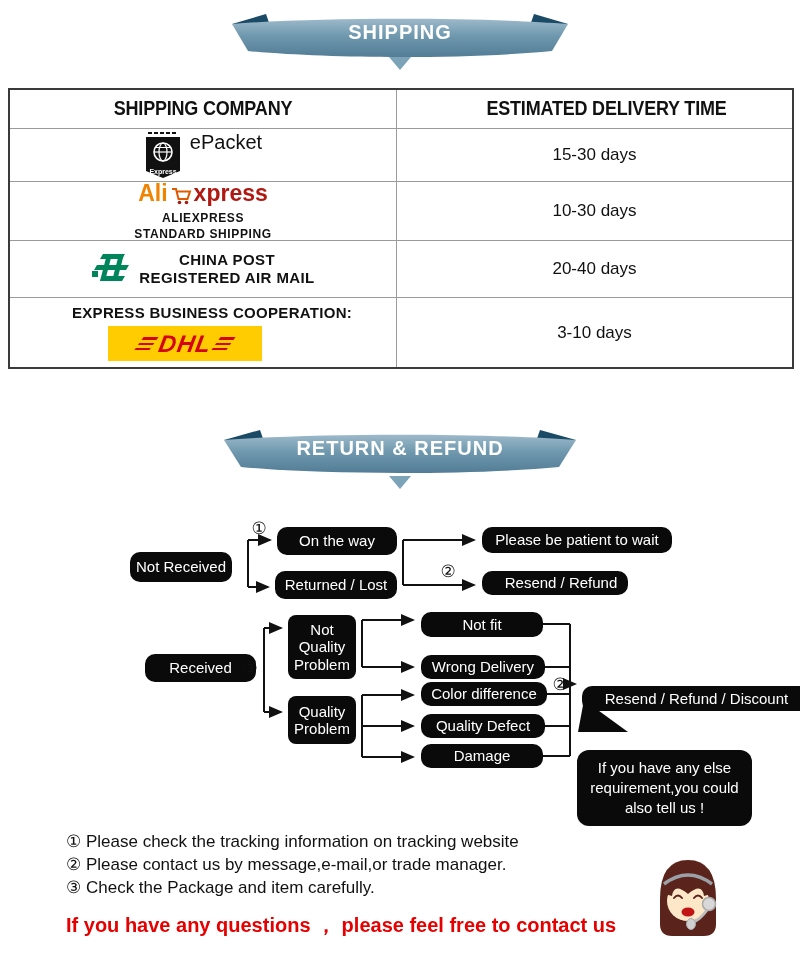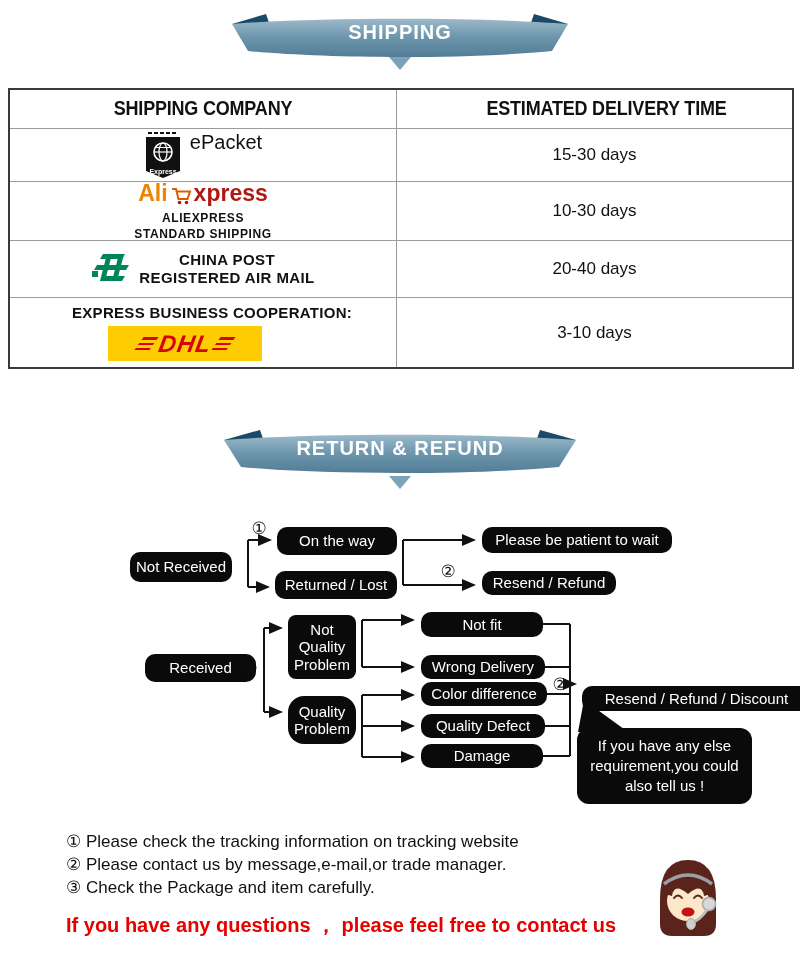--- a/index.html
+++ b/index.html
@@ -44,21 +44,21 @@
   .dhl-lines{width:15px;height:13px;transform:skewX(-35deg);
              background:repeating-linear-gradient(#d40511 0 2.5px,transparent 2.5px 5.5px);}
 
   
   .flow{position:absolute;left:0;top:500px;width:800px;height:322px;}
   .flow svg.connectors{position:absolute;left:0;top:0;}
   .fbox{position:absolute;background:#0a0a0a;color:#fff;display:flex;align-items:center;
         justify-content:center;text-align:center;font-size:15px;border-radius:10px;
         line-height:1.15;z-index:2;}
   .cnum{position:absolute;font-size:17px;width:20px;text-align:center;z-index:3;color:#111;}
-  .bubble{border-radius:12px;line-height:1.35;padding:4px;z-index:2;}
+  .bubble{border-radius:12px;line-height:1.35;padding:4px;z-index:2;margin-top:22px;}
 
   
   .notes{position:absolute;left:66px;top:830px;font-size:17px;line-height:23px;}
   .footer-red{position:absolute;left:66px;top:912px;font-size:20px;font-weight:bold;color:#e60000;}
 
   .agent{position:absolute;left:648px;top:854px;}
 </style>
 </head>
 <body>
 
@@ -216,26 +216,26 @@
       </g>
       <polygon points="584,200 578,232 628,232" fill="#0a0a0a"></polygon>
     </svg>
 
     <div class="fbox" style="left:130px;top:52px;width:102px;height:30px;">Not Received</div>
     <div class="cnum" style="left:249px;top:18px;">①</div>
     <div class="fbox" style="left:277px;top:27px;width:120px;height:28px;">On the way</div>
     <div class="fbox" style="left:275px;top:71px;width:122px;height:28px;">Returned / Lost</div>
     <div class="fbox" style="left:482px;top:27px;width:190px;height:26px;">Please be patient to wait</div>
     <div class="cnum" style="left:438px;top:61px;">②</div>
-    <div class="fbox" style="left:482px;top:71px;width:134px;height:24px;">Resend / Refund</div>
+    <div class="fbox" style="left:482px;top:71px;width:134px;height:24px;padding-left:12px;">Resend / Refund</div>
 
     <div class="fbox" style="left:145px;top:154px;width:111px;height:28px;">Received</div>
     <div class="cnum" style="left:240px;top:158px;">③</div>
     <div class="fbox" style="left:288px;top:115px;width:68px;height:64px;border-radius:8px;">Not Quality Problem</div>
-    <div class="fbox" style="left:288px;top:196px;width:68px;height:48px;border-radius:16px;">Quality Problem</div>
+    <div class="fbox" style="left:288px;top:196px;width:68px;height:48px;border-radius:8px;">Quality Problem</div>
 
     <div class="fbox" style="left:421px;top:112px;width:122px;height:25px;">Not fit</div>
     <div class="fbox" style="left:421px;top:155px;width:124px;height:24px;">Wrong Delivery</div>
     <div class="fbox" style="left:421px;top:182px;width:126px;height:24px;">Color difference</div>
     <div class="fbox" style="left:421px;top:214px;width:124px;height:24px;">Quality Defect</div>
     <div class="fbox" style="left:421px;top:244px;width:122px;height:24px;">Damage</div>
 
     <div class="cnum" style="left:550px;top:174px;">②</div>
     <div class="fbox" style="left:582px;top:186px;width:229px;height:25px;">Resend / Refund / Discount</div>
 

